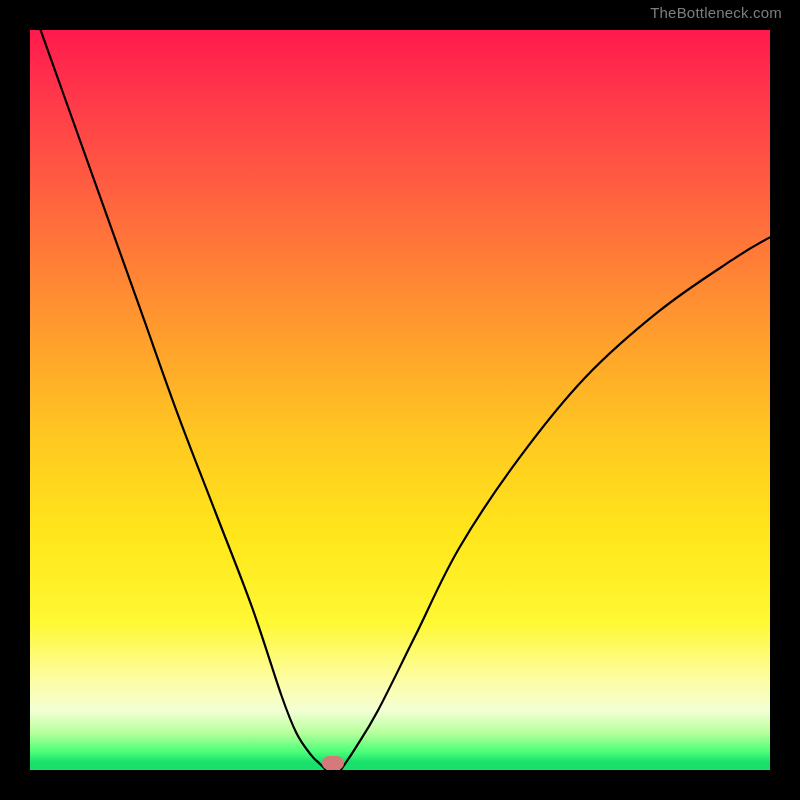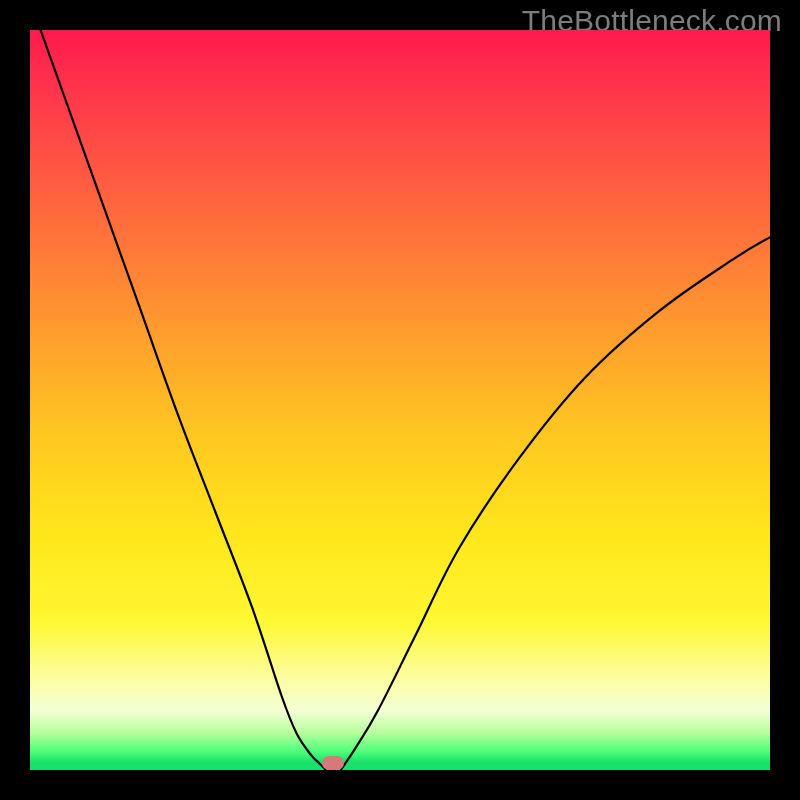--- a/index.html
+++ b/index.html
@@ -57,21 +57,21 @@
     height: 14px;
     background: #d47a7a;
     border-radius: 7px;
     transform: translate(-50%, -50%);
   }
   .watermark {
     position: absolute;
     top: 4px;
     right: 18px;
     color: #7d7d7d;
-    font-size: 30px;
+    font-size: 15px;
     font-weight: 500;
     letter-spacing: 0.2px;
     user-select: none;
   }
 </style>
 </head>
 <body>
 
 <div class="frame">
 

